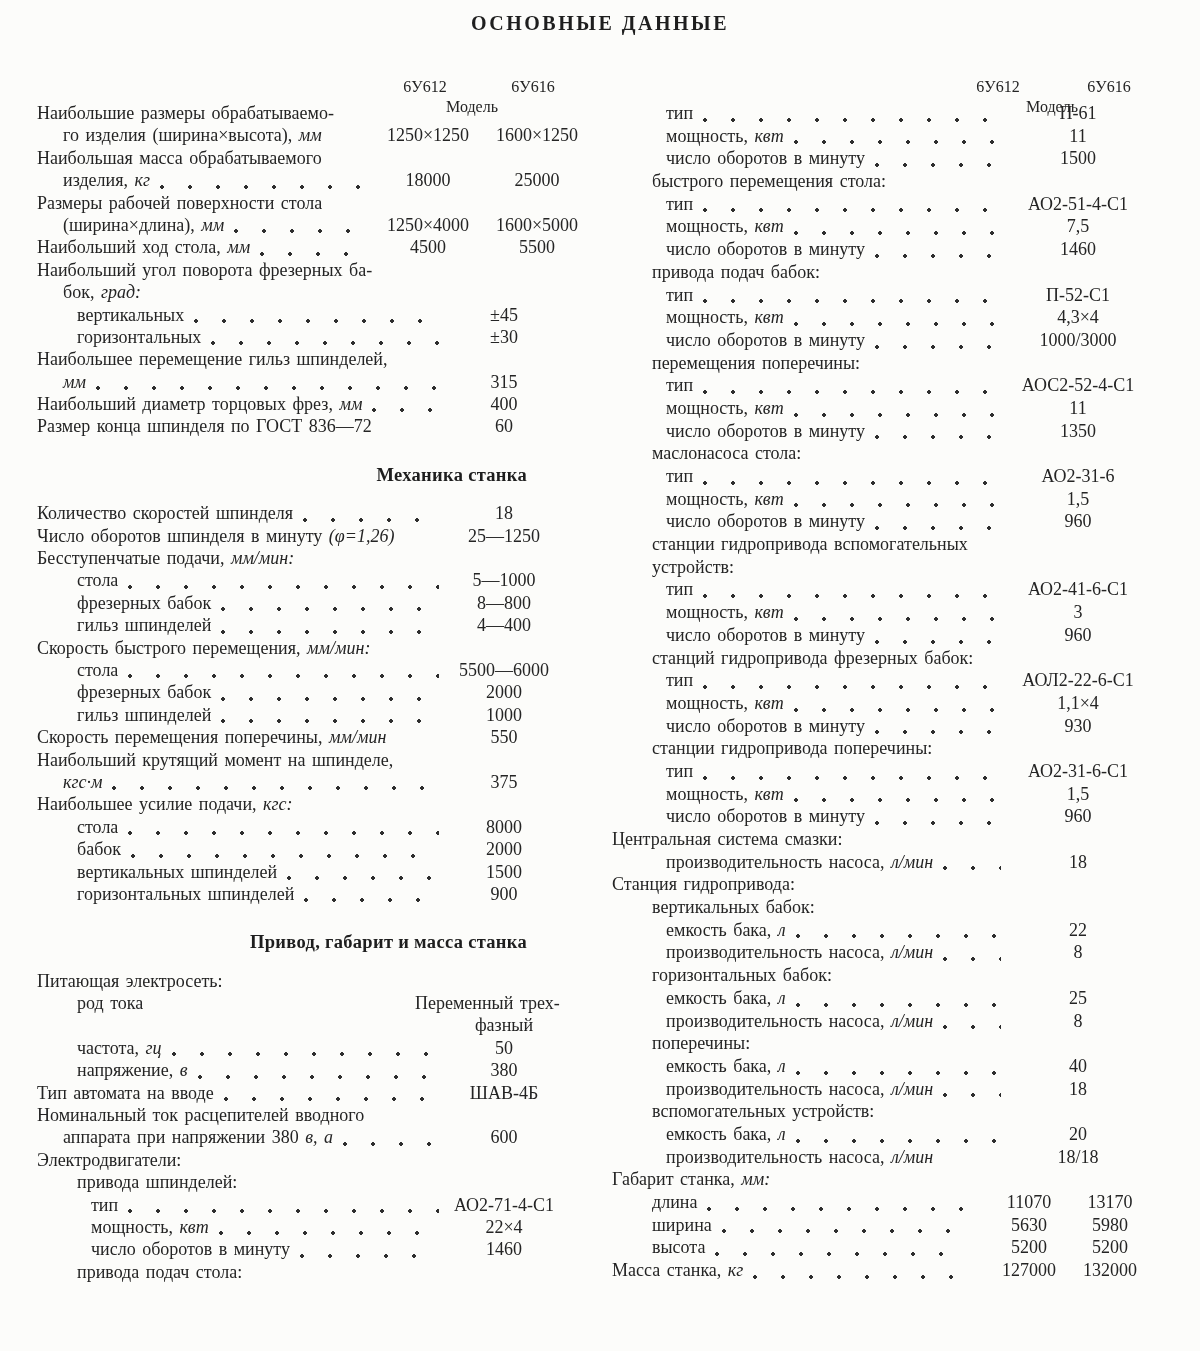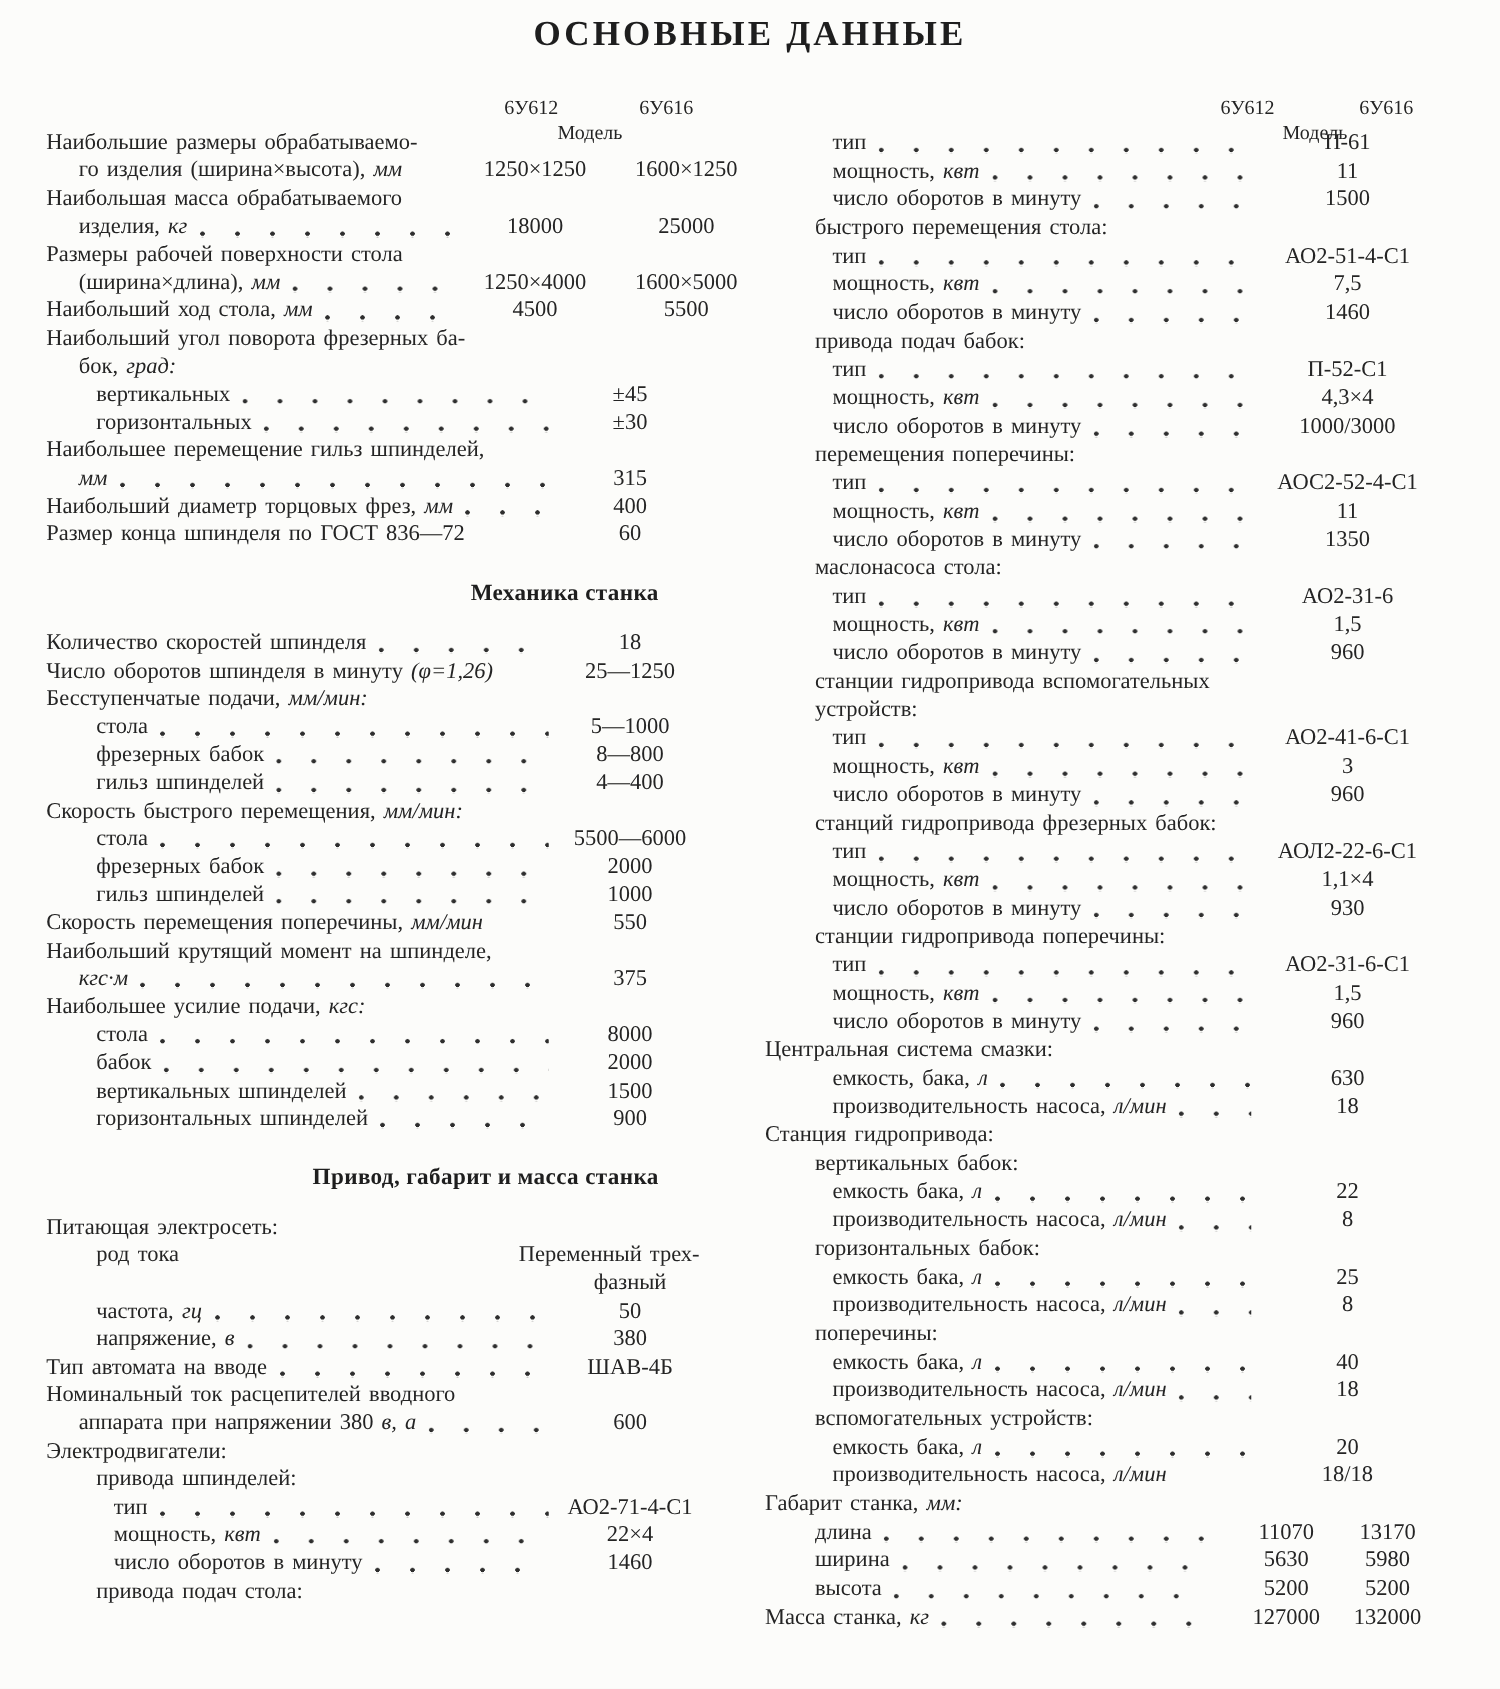--- a/index.html
+++ b/index.html
@@ -10,21 +10,21 @@
     color:#242424;
   }
   .page {
     position:relative; width:1200px; height:1351px;
     background:#fcfcfa;
     overflow:hidden;
   }
   .title {
     position:absolute; top:12px; left:0; right:0;
     margin:0; text-align:center;
-    font-size:28px; font-weight:bold; letter-spacing:2.5px;
+    font-size:20px; font-weight:bold; letter-spacing:2.5px;
     color:#1e1e1e;
   }
   .col { position:absolute; top:48px; }
   .col-left  { left:37px;  width:558px; }
   .col-right { left:612px; width:550px; }
   .col-header { position:relative; height:55px; font-size:16px; }
   .col-header span { position:absolute; text-align:center; white-space:nowrap; }
   .model-label { top:6px;margin-top:44px; }
   .m1, .m2 { top:30px; }
   .col-left  .model-label { left:365px; width:140px; }
@@ -57,21 +57,21 @@
   .col-left  .row.single { padding-right:150px; }
   .col-left  .row.pair   { padding-right:228px; }
   .col-left  .row.vrr    { padding-right:188px;flex-direction:column; }
   .col-right .row.single { padding-right:155px; }
   .col-right .row.pair   { padding-right:192px; }
 
   .row .v1, .row .v2, .row .vc, .row .vr {
     position:absolute; top:0; text-align:center; white-space:nowrap;
   }
   .col-left  .v1 { left:341px; width:100px;text-align:center; }
-  .col-left  .v2 { left:458px; width:108px; }
+  .col-left  .v2 { left:446px; width:108px; }
   .col-left  .vc { left:392px; width:150px; }
   .col-left  .vr { left:378px; text-align:left; }
   .col-right .v1 { left:367px; width:100px; }
   .col-right .v2 { left:448px; width:100px; }
   .col-right .vc { left:391px; width:150px; }
 
   .section {
     height:22.4px; margin:26px 0 16px 0;
     width:490px; text-align:right;
     font-size:18.5px; font-weight:bold; color:#1e1e1e;
@@ -448,25 +448,20 @@
         </div>
         <div class="row i3 single">
           <span class="lbl">число оборотов в минуту</span>
           <span class="dots"></span>
           <span class="vc">960</span>
         </div>
         <div class="row i0">
           <span class="lbl">Центральная система смазки:</span>
         </div>
         <div class="row i3 single">
-          <span class="lbl">емкость, бака, <i>л</i></span>
-          <span class="dots"></span>
-          <span class="vc">630</span>
-        </div>
-        <div class="row i3 single">
           <span class="lbl">производительность насоса, <i>л/мин</i></span>
           <span class="dots"></span>
           <span class="vc">18</span>
         </div>
         <div class="row i0">
           <span class="lbl">Станция гидропривода:</span>
         </div>
         <div class="row i2">
           <span class="lbl">вертикальных бабок:</span>
         </div>

